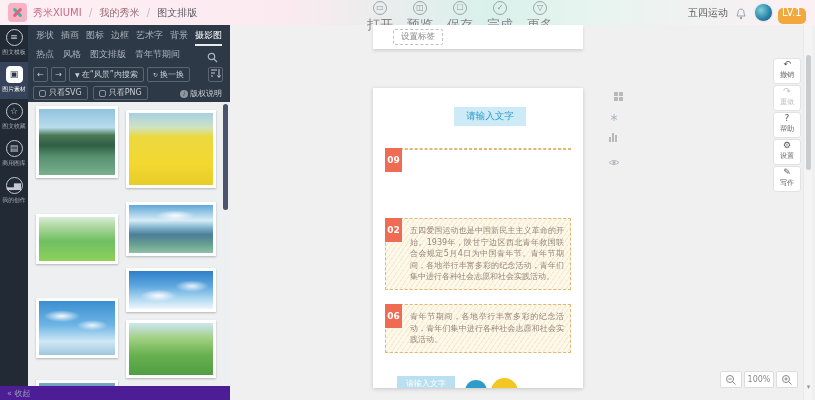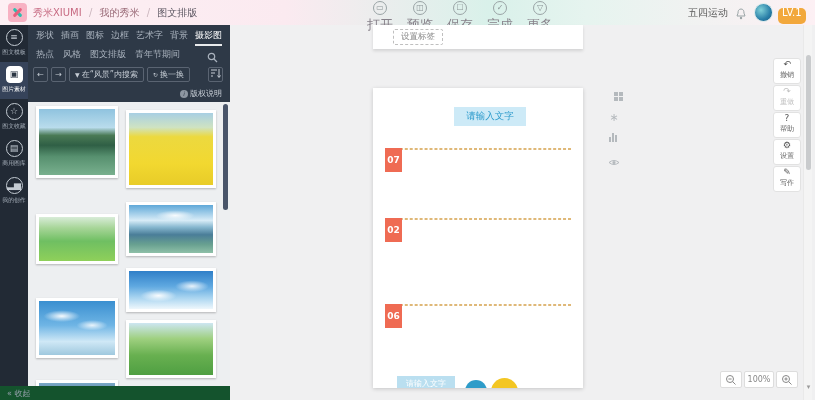--- a/index.html
+++ b/index.html
@@ -78,21 +78,21 @@
   .pb4 { left:98px; top:218px; width:90px; height:58px; }
   .ph[data-photo="mountain-lake"] { background:linear-gradient(180deg,#8fc3df 0%,#b9dcec 28%,#4a7a55 40%,#2f5f45 55%,#57906f 72%,#79b08e 100%); }
   .ph[data-photo="rice-field"]   { background:linear-gradient(180deg,#d8ecd8 0%,#a7d598 25%,#6fbf62 55%,#8fd05a 100%); }
   .ph[data-photo="sea-sky"]      { background:radial-gradient(ellipse 28px 9px at 30% 28%,rgba(255,255,255,.95),transparent 65%),radial-gradient(ellipse 24px 8px at 70% 45%,rgba(255,255,255,.85),transparent 65%),linear-gradient(180deg,#3a8fd0 0%,#6fb5e5 45%,#cfe8f6 75%,#9fc8de 100%); }
   .ph[data-photo="lake-dusk"]    { background:linear-gradient(180deg,#7aa8c8 0%,#53788f 60%,#33505f 100%); }
   .ph[data-photo="yellow-field"] { background:linear-gradient(180deg,#a8cfe3 0%,#cfe3c2 20%,#ecd93f 33%,#f2d830 70%,#e8cc28 100%); }
   .ph[data-photo="lake-clouds"]  { background:radial-gradient(ellipse 30px 8px at 55% 22%,rgba(255,255,255,.9),transparent 65%),linear-gradient(180deg,#5fa8d8 0%,#d8ecf7 32%,#88b8d0 46%,#4a7d98 62%,#68a090 82%,#8fc0a8 100%); }
   .ph[data-photo="blue-sky"]     { background:radial-gradient(ellipse 30px 10px at 35% 65%,rgba(255,255,255,.95),transparent 60%),radial-gradient(ellipse 26px 9px at 75% 40%,rgba(255,255,255,.85),transparent 65%),linear-gradient(180deg,#2f7fc8 0%,#5fa8e0 40%,#a8d4f0 70%,#eef7fc 100%); }
   .ph[data-photo="grass-field"]  { background:linear-gradient(180deg,#cde6f2 0%,#9fd080 30%,#68b050 62%,#4f9f42 100%); }
   .panel-scroll { position:absolute; left:223px; top:104px; width:5px; height:106px; background:#49556a; border-radius:3px; }
-  .panel-bottom { position:absolute; left:0; top:386px; width:230px; height:14px; background:#14532d; }
+  .panel-bottom { position:absolute; left:0; top:386px; width:230px; height:14px; background:#4c1d95; }
   .collapse { position:absolute; left:7px; top:2px; font-size:8px; color:#97a1ad; cursor:pointer; }
 
   
   .page-top { position:absolute; left:373px; top:25px; width:210px; height:24px; background:#fff;
     box-shadow:0 2px 3px rgba(0,0,0,.12); }
   .tag-btn { position:absolute; left:20px; top:4px; padding:1px 7px; border:1px dashed #bfbfbf;
     border-radius:2px; font-size:8.5px; color:#8a8a8a; cursor:pointer; }
   .page { position:absolute; left:373px; top:88px; width:210px; height:300px; background:#fff;
     box-shadow:0 1px 4px rgba(0,0,0,.18); overflow:hidden;padding-left:24px; }
   .title-wrap { text-align:center; margin-top:16px; }
@@ -245,20 +245,30 @@
     </div>
     <div class="sqbtn sortbtn">
       <svg width="11" height="11" viewBox="0 0 11 11">
           <line x1="1" y1="2" x2="7" y2="2" stroke="#c6cdd5"></line>
           <line x1="1" y1="5" x2="5" y2="5" stroke="#c6cdd5"></line>
           <line x1="1" y1="8" x2="3" y2="8" stroke="#c6cdd5"></line>
           <line x1="9" y1="1" x2="9" y2="9" stroke="#c6cdd5"></line>
           <path d="M7.5 7.5 L9 9.5 L10.5 7.5" fill="none" stroke="#c6cdd5"></path>
         </svg>
     </div>
+    <div class="prow4">
+      <div class="ckbtn">
+          <span class="ckbox"></span>
+          <span>只看SVG</span>
+        </div>
+      <div class="ckbtn">
+          <span class="ckbox"></span>
+          <span>只看PNG</span>
+        </div>
+    </div>
     <div class="copyright">
       <span class="infoc">i</span>
       <span>版权说明</span>
     </div>
   </div>
 
   <div class="panel-list">
     <div class="photo pa1">
         <div class="ph" data-photo="mountain-lake"></div>
       </div>
@@ -291,27 +301,29 @@
 
   <div class="page-top">
     <span class="tag-btn">设置标签</span>
   </div>
 
   <div class="page">
     <div class="title-wrap">
       <span class="title-badge">请输入文字</span>
     </div>
     <div class="block b1">
-      <span class="num">07</span>
+      <span class="num">09</span>
     </div>
     <div class="block b2">
       <span class="num">02</span>
+      <div class="bcontent">五四爱国运动也是中国新民主主义革命的开始。1939年，陕甘宁边区西北青年救国联合会规定5月4日为中国青年节。青年节期间，各地举行丰富多彩的纪念活动，青年们集中进行各种社会志愿和社会实践活动。</div>
     </div>
     <div class="block b3">
       <span class="num">06</span>
+      <div class="bcontent">青年节期间，各地举行丰富多彩的纪念活动，青年们集中进行各种社会志愿和社会实践活动。</div>
     </div>
     <span class="foot-badge">请输入文字</span>
     <span class="circle-blue"></span>
     <span class="circle-yellow"></span>
   </div>
 
   <div class="side-tools">
     <div class="stool">
       <span class="gridic"><span class="g1"></span><span class="g2"></span><span class="g3"></span><span class="g4"></span></span>
     </div>

